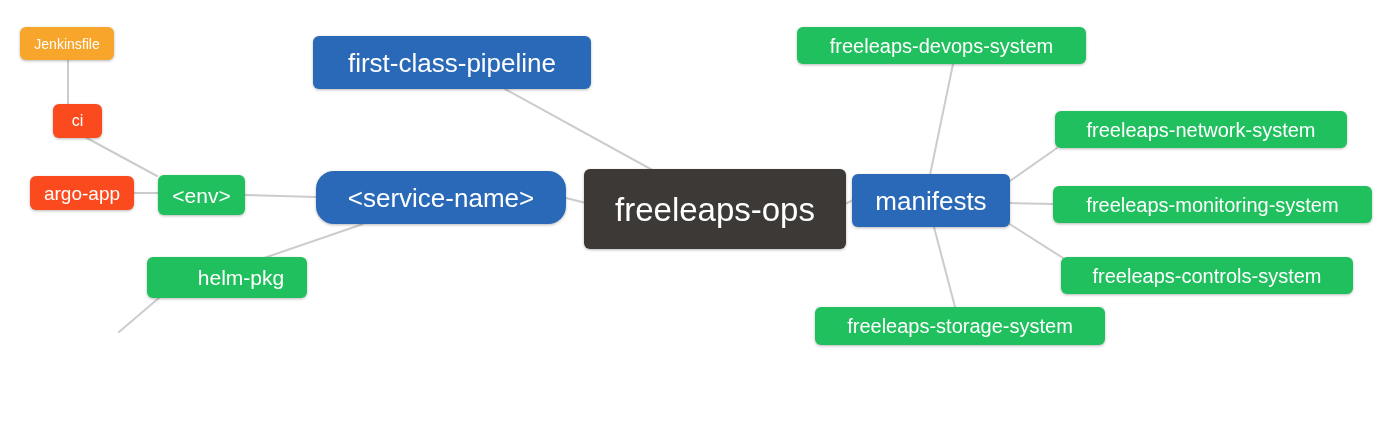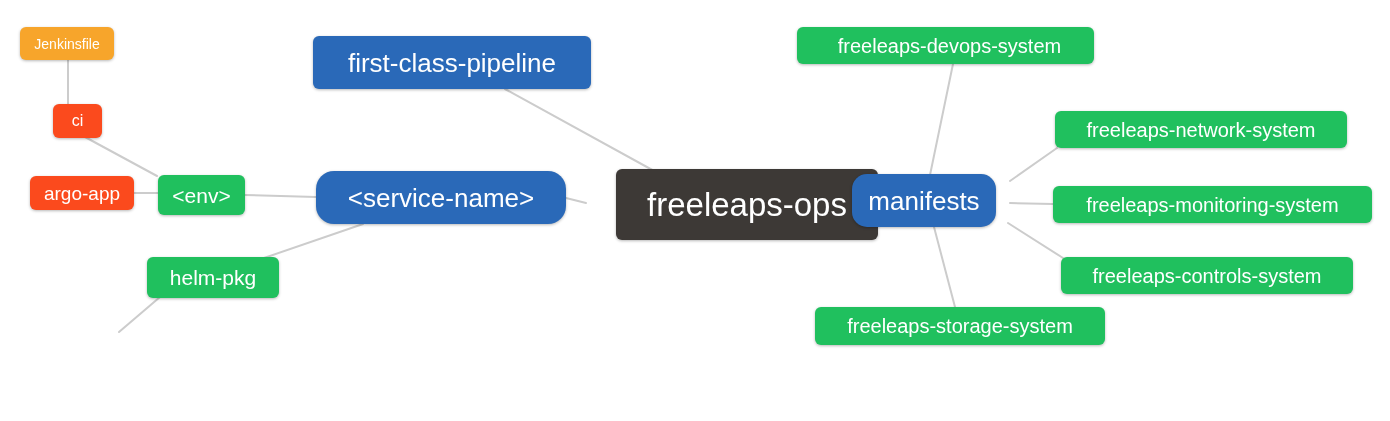--- a/index.html
+++ b/index.html
@@ -53,23 +53,23 @@
       <line x1="1010" y1="181" x2="1057" y2="148" stroke="#cccccc" stroke-width="2" stroke-linecap="round"></line>
       <line x1="1010" y1="203" x2="1053" y2="204" stroke="#cccccc" stroke-width="2" stroke-linecap="round"></line>
       <line x1="1008" y1="223" x2="1063" y2="258" stroke="#cccccc" stroke-width="2" stroke-linecap="round"></line>
       <line x1="934" y1="227" x2="955" y2="307" stroke="#cccccc" stroke-width="2" stroke-linecap="round"></line>
     </svg>
 
 <div class="node" style="left: 20px; top: 27px; width: 94px; height: 33px; background: rgb(247, 165, 43); font-size: 14px;">Jenkinsfile</div>
     <div class="node" style="left: 53px; top: 104px; width: 49px; height: 34px; background: rgb(251, 74, 29); font-size: 16px;">ci</div>
     <div class="node" style="left: 30px; top: 176px; width: 104px; height: 34px; background: rgb(251, 74, 29); font-size: 19px;">argo-app</div>
     <div class="node" style="left: 158px; top: 175px; width: 87px; height: 40px; background: rgb(32, 192, 94); font-size: 21px;">&lt;env&gt;</div>
-    <div class="node" style="left: 147px; top: 257px; width: 132px; height: 41px; background: rgb(32, 192, 94); font-size: 21px;">helm-pkg</div>
+    <div class="node" style="left: 147px; top: 257px; width: 132px; height: 41px; background: rgb(32, 192, 94); font-size: 21px; padding-left: 28px;">helm-pkg</div>
     <div class="node" style="left: 313px; top: 36px; width: 278px; height: 53px; background: rgb(42, 105, 184); font-size: 26px;">first-class-pipeline</div>
     <div class="node" style="left: 316px; top: 171px; width: 250px; height: 53px; background: rgb(42, 105, 184); font-size: 26px; border-radius: 18px;">&lt;service-name&gt;</div>
-    <div class="node" style="left: 584px; top: 169px; width: 262px; height: 71px; background: rgb(61, 57, 54); font-size: 33px; margin-left: 32px;">freeleaps-ops</div>
-    <div class="node" style="left: 852px; top: 174px; width: 144px; height: 53px; background: rgb(42, 105, 184); font-size: 26px; border-radius: 15px;">manifests</div>
-    <div class="node" style="left: 797px; top: 27px; width: 289px; height: 37px; background: rgb(32, 192, 94); font-size: 20px; padding-left: 8px;">freeleaps-devops-system</div>
+    <div class="node" style="left: 584px; top: 169px; width: 262px; height: 80px; background: rgb(61, 57, 54); font-size: 33px;">freeleaps-ops</div>
+    <div class="node" style="left: 852px; top: 174px; width: 158px; height: 53px; background: rgb(42, 105, 184); font-size: 26px;">manifests</div>
+    <div class="node" style="left: 797px; top: 27px; width: 289px; height: 37px; background: rgb(32, 192, 94); font-size: 20px;">freeleaps-devops-system</div>
     <div class="node" style="left: 1055px; top: 111px; width: 292px; height: 37px; background: rgb(32, 192, 94); font-size: 20px;">freeleaps-network-system</div>
     <div class="node" style="left: 1053px; top: 186px; width: 319px; height: 37px; background: rgb(32, 192, 94); font-size: 20px;">freeleaps-monitoring-system</div>
     <div class="node" style="left: 1061px; top: 257px; width: 292px; height: 37px; background: rgb(32, 192, 94); font-size: 20px;">freeleaps-controls-system</div>
     <div class="node" style="left: 815px; top: 307px; width: 290px; height: 38px; background: rgb(32, 192, 94); font-size: 20px;">freeleaps-storage-system</div>
   </div>
 
 </body></html>

